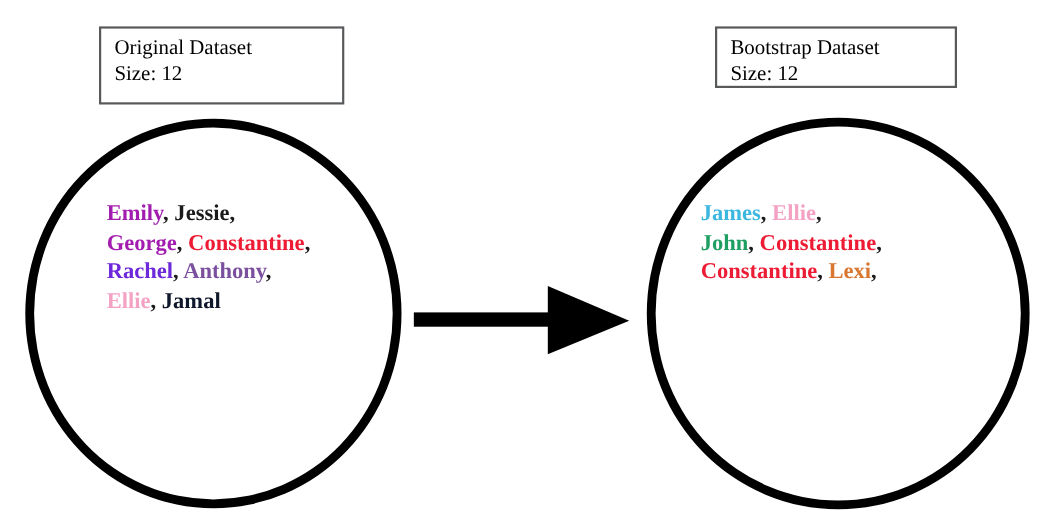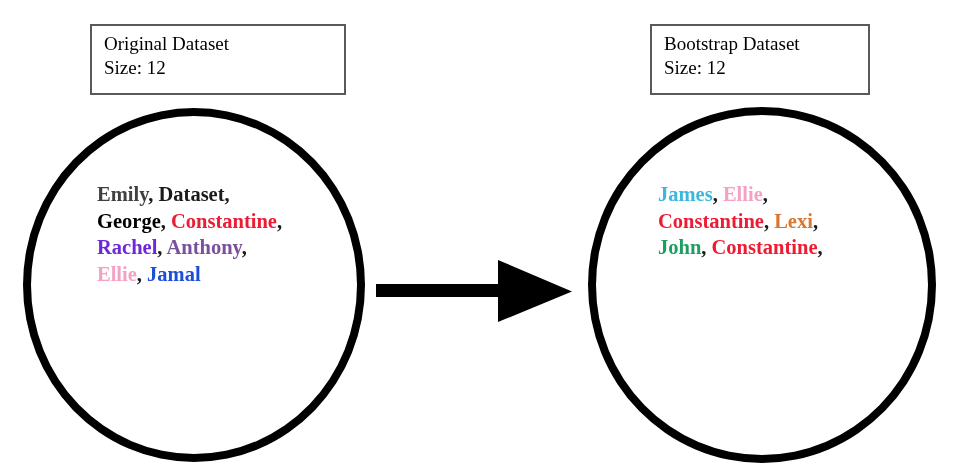--- a/index.html
+++ b/index.html
@@ -32,28 +32,28 @@
     font-family: "Liberation Serif", serif;
     font-size: 19px;
     line-height: 1.26;
     color: #000000;
     font-weight: 400;
     white-space: nowrap;
   }
   #box-original {
     left: 90px;
     top: 24px;
-    width: 256px;
+    width: 223px;
     height: 71px;
   }
   #box-bootstrap {
     left: 650px;
     top: 24px;
     width: 220px;
-    height: 71px;
+    height: 56px;
   }
   .label-box .ln {
     display: block;
   }
 
   
   .circle {
     position: absolute;
     box-sizing: border-box;
     border: 8px solid #000000;
@@ -81,21 +81,21 @@
     font-size: 20.5px;
     line-height: 26.6px;
     color: #1a1a1a;
     white-space: nowrap;
   }
   #names-original {
     left: 97px;
     top: 181px;
   }
   #names-bootstrap {
-    left: 658px;
+    left: 637px;
     top: 181px;
   }
   .names .row {
     display: block;
   }
   .names .nm {
     color: inherit;
   }
   .names .sep {
     color: #1a1a1a;
@@ -116,37 +116,37 @@
 <div class="stage">
 
   <div class="label-box" id="box-original">
     <span class="ln">Original Dataset</span>
     <span class="ln">Size: 12</span>
   </div>
 
   <div class="circle" id="circle-original"></div>
 
   <div class="names" id="names-original">
-      <span class="row"><span class="nm" style="color: #404040;">Emily</span><span class="sep">,</span> <span class="nm" style="color: rgb(26, 26, 26);">Dataset</span><span class="sep">,</span></span>
-      <span class="row"><span class="nm" style="color: #000000;">George</span><span class="sep">,</span> <span class="nm" style="color: rgb(237, 27, 51);">Constantine</span><span class="sep">,</span></span>
+      <span class="row"><span class="nm" style="color: #a21caf;">Emily</span><span class="sep">,</span> <span class="nm" style="color: rgb(26, 26, 26);">Jessie</span><span class="sep">,</span></span>
+      <span class="row"><span class="nm" style="color: #a21caf;">George</span><span class="sep">,</span> <span class="nm" style="color: rgb(237, 27, 51);">Constantine</span><span class="sep">,</span></span>
       <span class="row"><span class="nm" style="color: #6d28d9;">Rachel</span><span class="sep">,</span> <span class="nm" style="color: rgb(122, 79, 158);">Anthony</span><span class="sep">,</span></span>
-      <span class="row"><span class="nm" style="color: rgb(244, 162, 196);">Ellie</span><span class="sep">,</span> <span class="nm" style="color: #1d4ed8;">Jamal</span></span>
+      <span class="row"><span class="nm" style="color: rgb(244, 162, 196);">Ellie</span><span class="sep">,</span> <span class="nm" style="color: #0f172a;">Jamal</span></span>
     </div>
 
   <svg id="arrow" viewBox="0 0 200 82" xmlns="http://www.w3.org/2000/svg">
     <rect x="0" y="34" width="140" height="13" fill="#000000"></rect>
     <polygon points="122,10 122,72 196,41.5" fill="#000000"></polygon>
   </svg>
 
   <div class="label-box" id="box-bootstrap">
     <span class="ln">Bootstrap Dataset</span>
     <span class="ln">Size: 12</span>
   </div>
 
   <div class="circle" id="circle-bootstrap"></div>
 
   <div class="names" id="names-bootstrap">
       <span class="row"><span class="nm" style="color: rgb(59, 183, 224);">James</span><span class="sep">,</span> <span class="nm" style="color: rgb(244, 162, 196);">Ellie</span><span class="sep">,</span></span>
+      <span class="row"><span class="nm" style="color: rgb(31, 158, 98);">John</span><span class="sep">,</span> <span class="nm" style="color: rgb(237, 27, 51);">Constantine</span><span class="sep">,</span></span>
       <span class="row"><span class="nm" style="color: rgb(237, 27, 51);">Constantine</span><span class="sep">,</span> <span class="nm" style="color: rgb(217, 118, 47);">Lexi</span><span class="sep">,</span></span>
-      <span class="row"><span class="nm" style="color: rgb(31, 158, 98);">John</span><span class="sep">,</span> <span class="nm" style="color: rgb(237, 27, 51);">Constantine</span><span class="sep">,</span></span>
     </div>
 
 </div>
 
 </body></html>

